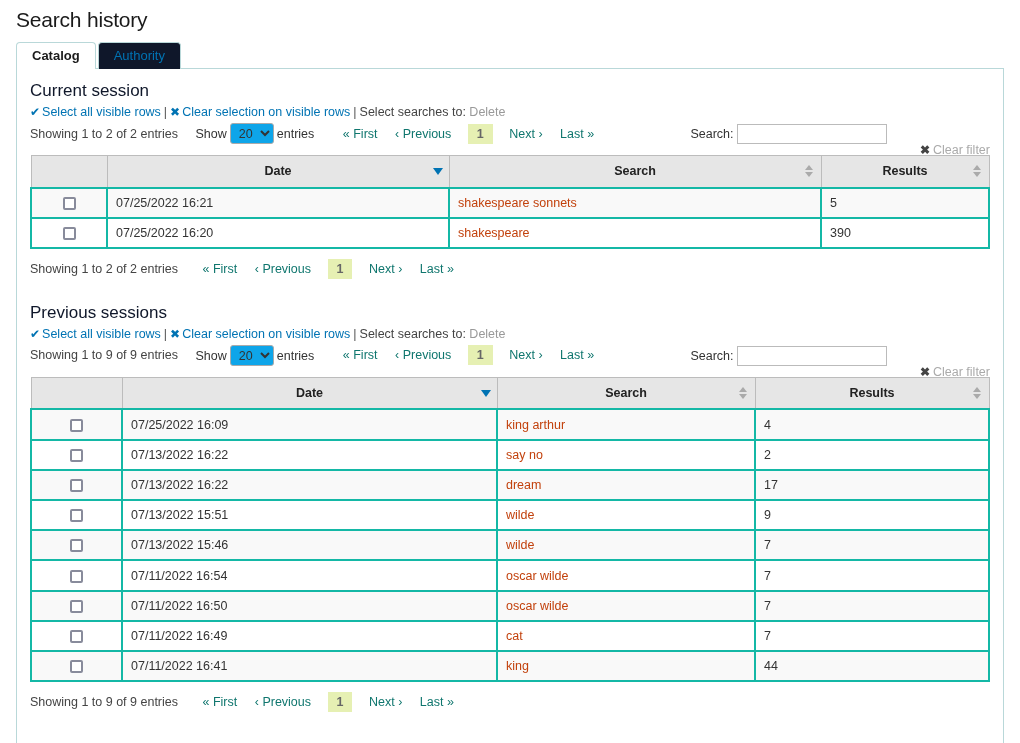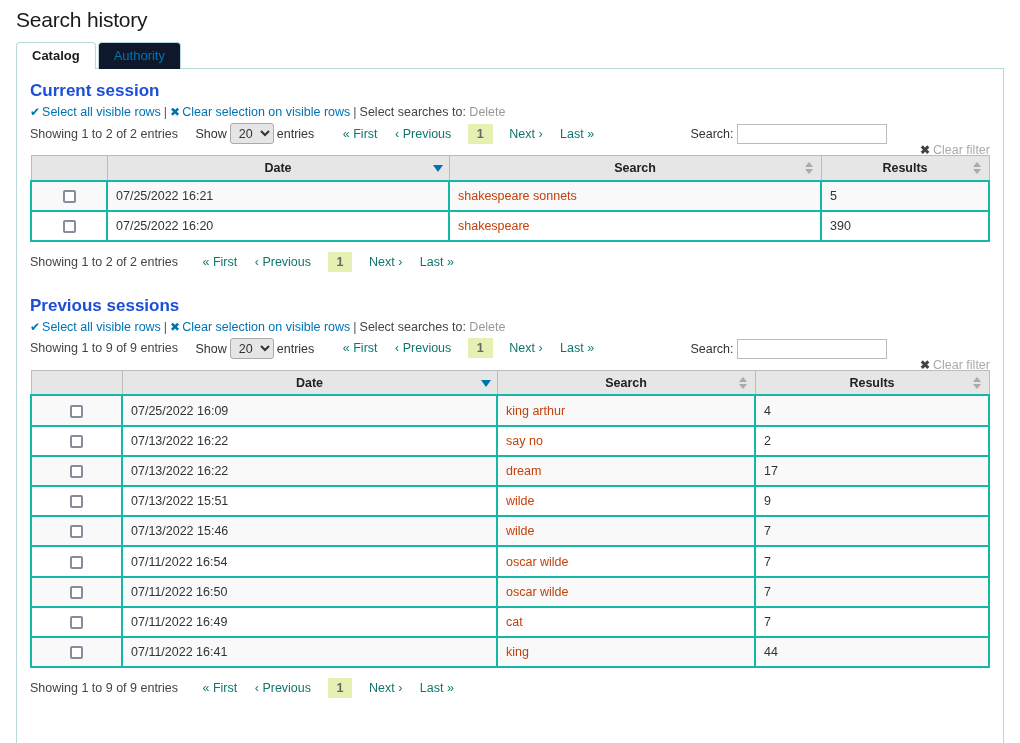--- a/index.html
+++ b/index.html
@@ -72,22 +72,22 @@
     border: 1px solid #b9d8d9;
     background: #ffffff;
     padding: 12px 13px 10px 13px;
     height: 678px;
     overflow: hidden;
   }
   .section-title {
     margin: 0 0 3px 0;
     padding: 0;
     font-size: 17px;
-    font-weight: bold;
-    color: #1d4ed8;
+    font-weight: normal;
+    color: #0f172a;
   }
   .section-title.second { margin-top: 24px; }
 
   
   .select-line {
     font-size: 12.5px;
     color: #444;
     padding: 1px 0 4px 0;
     white-space: nowrap;
   }
@@ -123,21 +123,21 @@
     margin-left: 14px;
     color: #333;
   }
   .dt-length select {
     font-family: "Liberation Sans", sans-serif;
     font-size: 12.5px;
     padding: 2px 2px 2px 4px;
     margin: 0 3px;
     border: 1px solid #aaa;
     border-radius: 3px;
-    background: #e5e5e5;
+    background: #0ea5e9;
     color: #333;
     height: 21px;
     width: 44px;
   }
   .dt-paging {
     display: inline-block;
     vertical-align: middle;
     margin-left: 18px;
   }
   .pg {
@@ -190,21 +190,21 @@
     border: 1px solid #bcbcbc;
     margin-top: 2px;
     font-size: 12.5px;
   }
   table.dt thead th {
     background: #e6e6e6;
     border: 1px solid #bcbcbc;
     color: #222;
     font-weight: bold;
     font-size: 12.5px;
-    height: 25px;
+    height: 32px;
     padding: 4px 16px;
     text-align: center;
     position: relative;
     cursor: pointer;
     white-space: nowrap;
   }
   table.dt tbody td {
     border: 2px solid #14b8a6;
     padding: 7px 8px;
     color: #333;

